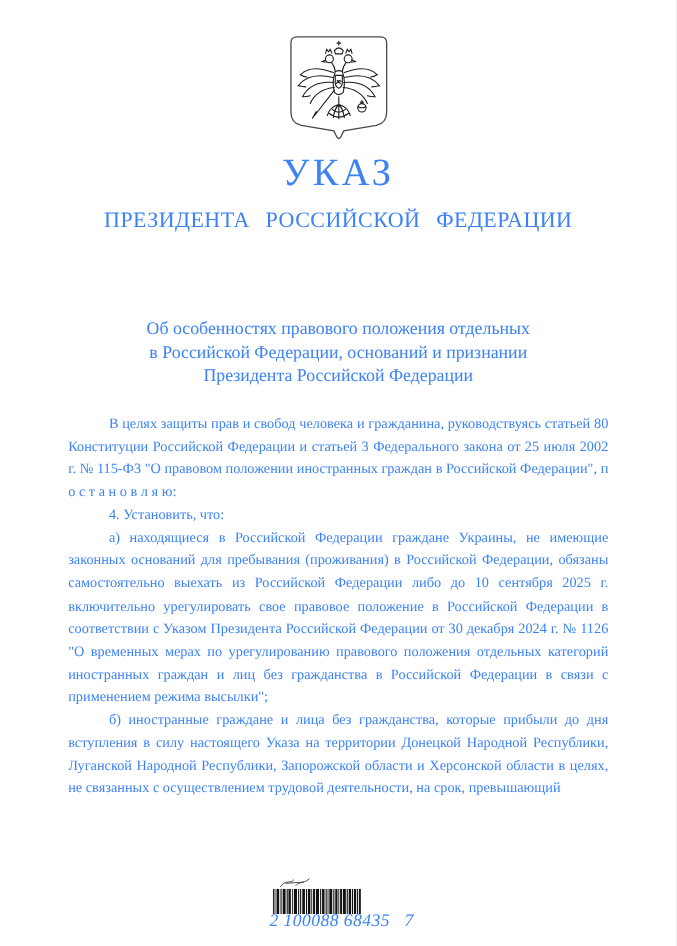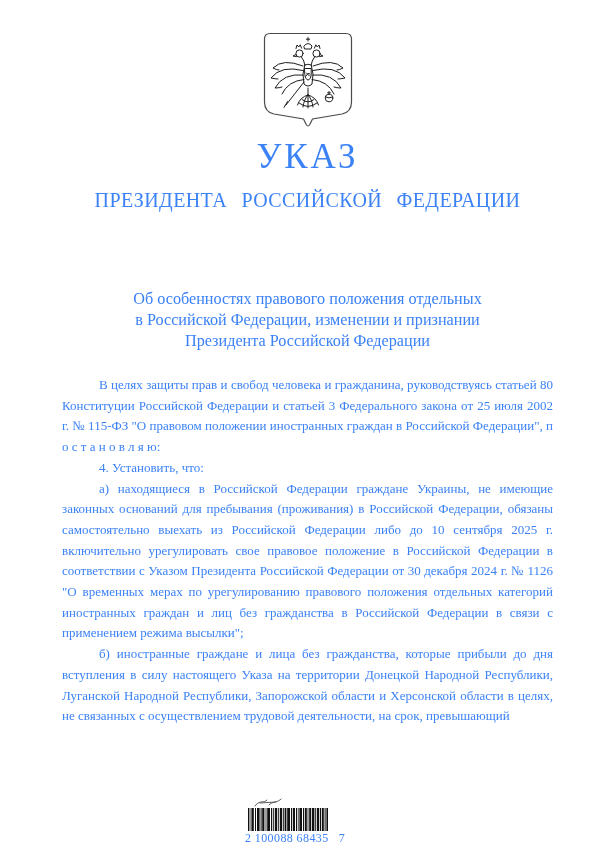--- a/index.html
+++ b/index.html
@@ -58,24 +58,25 @@
   .body-text p{margin:0;text-indent:37px;}
   .barcode{
     position:absolute;
     top:795px;left:243px;width:96px;
     text-align:left;
   }
   .stamp-mark{display:block;margin:0 0 0 10px;width:32px;height:13px;}
   .barcode-bars{display:block;margin-left:5px;width:82px;height:23px;}
   .barcode-digits{
     white-space:pre;
-    font-size:12px;
+    font-size:16px;
     letter-spacing:0.4px;
     margin:1px 0 0 2px;
     line-height:12px;
+    font-style:italic;
   }
 </style>
 </head>
 <body>
 
 <div class="page">
 
   <div class="emblem">
     <svg viewBox="0 0 90 95" xmlns="http://www.w3.org/2000/svg">
 
@@ -121,21 +122,21 @@
         <path d="M36,71 Q45,78 54,71 M39,67.5 Q45,72.5 51,67.5"></path>
       </g>
     </svg>
   </div>
 
   <div class="decree-title">УКАЗ</div>
   <div class="decree-issuer">ПРЕЗИДЕНТА РОССИЙСКОЙ ФЕДЕРАЦИИ</div>
 
   <div class="subject">
     <div>Об особенностях правового положения отдельных</div>
-    <div>в Российской Федерации, изменении и признании</div>
+    <div>в Российской Федерации, оснований и признании</div>
     <div>Президента Российской Федерации</div>
   </div>
 
   <div class="body-text">
     <p>В целях защиты прав и свобод человека и гражданина, руководствуясь статьей 80 Конституции Российской Федерации и статьей 3 Федерального закона от 25 июля 2002 г. № 115-ФЗ "О правовом положении иностранных граждан в Российской Федерации", п о с т а н о в л я ю:</p>
     <p>4. Установить, что:</p>
     <p>а) находящиеся в Российской Федерации граждане Украины, не имеющие законных оснований для пребывания (проживания) в Российской Федерации, обязаны самостоятельно выехать из Российской Федерации либо до 10 сентября 2025 г. включительно урегулировать свое правовое положение в Российской Федерации в соответствии с Указом Президента Российской Федерации от 30 декабря 2024 г. № 1126 "О временных мерах по урегулированию правового положения отдельных категорий иностранных граждан и лиц без гражданства в Российской Федерации в связи с применением режима высылки";</p>
     <p>б) иностранные граждане и лица без гражданства, которые прибыли до дня вступления в силу настоящего Указа на территории Донецкой Народной Республики, Луганской Народной Республики, Запорожской области и Херсонской области в целях, не связанных с осуществлением трудовой деятельности, на срок, превышающий</p>
   </div>
 

